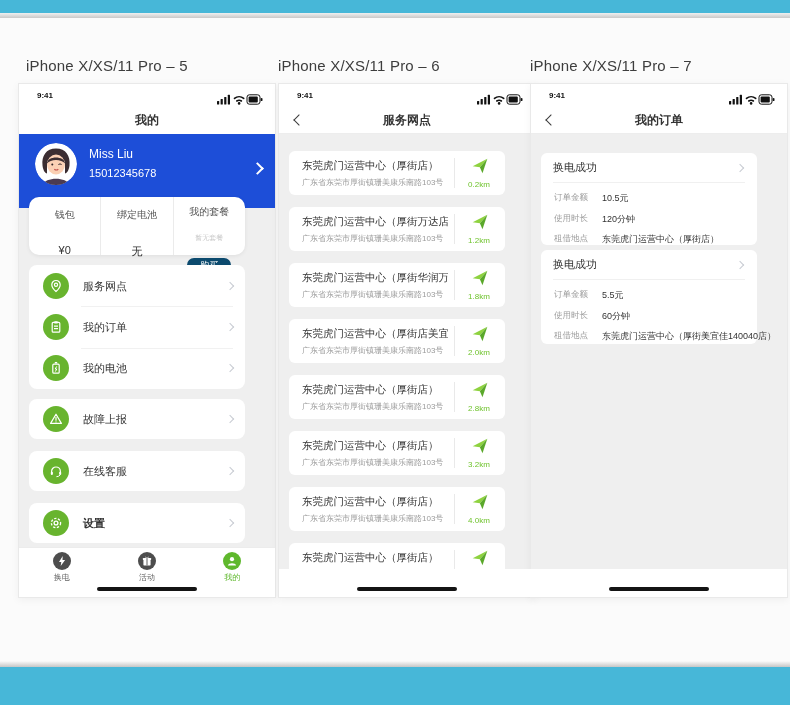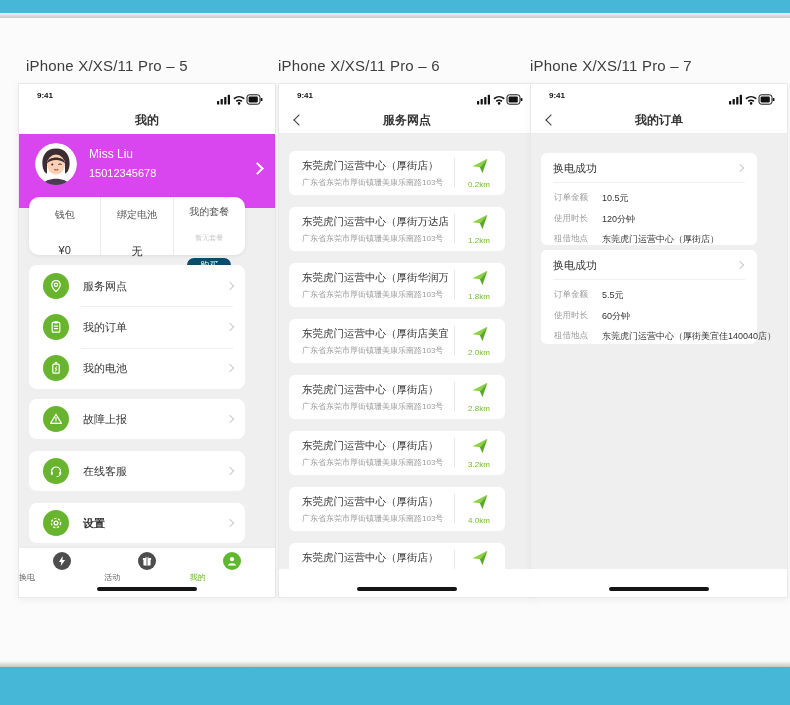--- a/index.html
+++ b/index.html
@@ -33,21 +33,21 @@
   .navbar.lined { border-bottom:1px solid #ededed; }
   .nav-title { text-align:center; line-height:28px; font-size:12px; font-weight:bold; color:#333; }
   .back-chev { position:absolute; left:16px; top:10px; width:8px; height:8px;
                border-left:1.5px solid #3a3a3a; border-bottom:1.5px solid #3a3a3a; transform:rotate(45deg); }
 
   .chev-r { position:absolute; right:12px; top:50%; width:6px; height:6px;
             border-top:1.5px solid #c7cbd2; border-right:1.5px solid #c7cbd2;
             transform:translateY(-50%) rotate(45deg); }
 
   
-  .banner { position:absolute; top:50px; left:0; right:0; height:74px; background:#d946ef; }
+  .banner { position:absolute; top:50px; left:0; right:0; height:74px; background:#1d4ed8; }
   .avatar { position:absolute; left:16px; top:9px; width:42px; height:42px; }
   .p-name { position:absolute; left:70px; top:13px; color:#fff; font-size:12px; }
   .p-phone { position:absolute; left:70px; top:33px; color:#fff; font-size:11px; }
   .banner-chev { position:absolute; right:13px; top:30px; width:9px; height:9px;
                  border-top:2px solid #fff; border-right:2px solid #fff; transform:rotate(45deg); }
   .content-bg1 { position:absolute; top:124px; left:0; right:0; height:339px; background:#efefef; }
   .stats-card { position:absolute; top:113px; left:10px; width:216px; height:58px; background:#fff;
                 border-radius:10px; box-shadow:0 1px 4px rgba(0,0,0,.07); display:flex; }
   .stats-col { flex:1; display:flex; flex-direction:column; align-items:center;gap:12px; }
   .stats-col + .stats-col { border-left:1px solid #ebebeb; }
@@ -65,21 +65,21 @@
   .menu-row { position:relative; height:41.3px; }
   #mcard-2 .menu-row, #mcard-3 .menu-row, #mcard-4 .menu-row { height:40px; }
   .menu-row + .menu-row::before { content:''; position:absolute; left:52px; right:12px; top:0;
                                   height:1px; background:#f1f1f1; }
   .icon-circle { position:absolute; left:14px; top:50%; transform:translateY(-50%);
                  width:26px; height:26px; border-radius:50%; background:#68b42e;
                  display:flex; align-items:center; justify-content:center; }
   .menu-label { position:absolute; left:54px; top:50%; transform:translateY(-50%); font-size:11px; color:#333; }
   .tabbar { position:absolute; left:0; right:0; top:463px; height:36px; background:#fff;
             border-top:1px solid #ececec; display:flex; z-index:3; }
-  .tab { flex:1; text-align:left; padding-top:4px; }
+  .tab { flex:1; text-align:center; padding-top:4px; }
   .tab-circle { width:18px; height:18px; border-radius:50%; background:#4d4d4d; margin:0 auto;
                 display:flex; align-items:center; justify-content:center; }
   .tab.active .tab-circle { background:#5fb82d; }
   .tab-label { font-size:8px; color:#666; margin-top:2px; }
   .tab.active .tab-label { color:#5fb82d; }
   .footer { position:absolute; left:0; right:0; bottom:0; height:16px; background:#fff; z-index:4; }
   .footer.tall { height:28px; }
   .homebar { position:absolute; left:50%; transform:translateX(-50%); bottom:6px;
              width:100px; height:4px; border-radius:2px; background:#141414; }
 
@@ -94,21 +94,21 @@
   .st-div { position:absolute; right:50px; top:7px; bottom:7px; width:1px; background:#e9e9e9; }
   .st-nav { position:absolute; right:16px; top:6px; }
   .st-km { position:absolute; right:4px; top:29px; width:44px; text-align:center;
            font-size:8px; color:#6fc32d; }
 
   
   .order-card { position:absolute; left:10px; width:216px; background:#fff; border-radius:6px; z-index:1; }
   #ocard-1 { top:69px; height:92px; }
   #ocard-2 { top:166px; height:94px; }
   .o-head { position:relative; height:30px; margin:0 12px; border-bottom:1px solid #f0f0f0; }
-  .o-status { font-size:11px; color:#333; line-height:31px; }
+  .o-status { font-size:11px; color:#333; line-height:31px;font-family:Liberation Mono, monospace; }
   .o-head .chev-r { right:2px; }
   .o-rows { padding:9px 13px 0; }
   .o-row { display:flex; margin-bottom:7.5px; }
   .o-label { font-size:8.5px; color:#9b9b9b; width:48px; flex:none; }
   .o-value { font-size:9px; color:#333; flex:1; white-space:nowrap; }
 </style>
 </head>
 <body>
 
 <div class="top-blue"></div>

